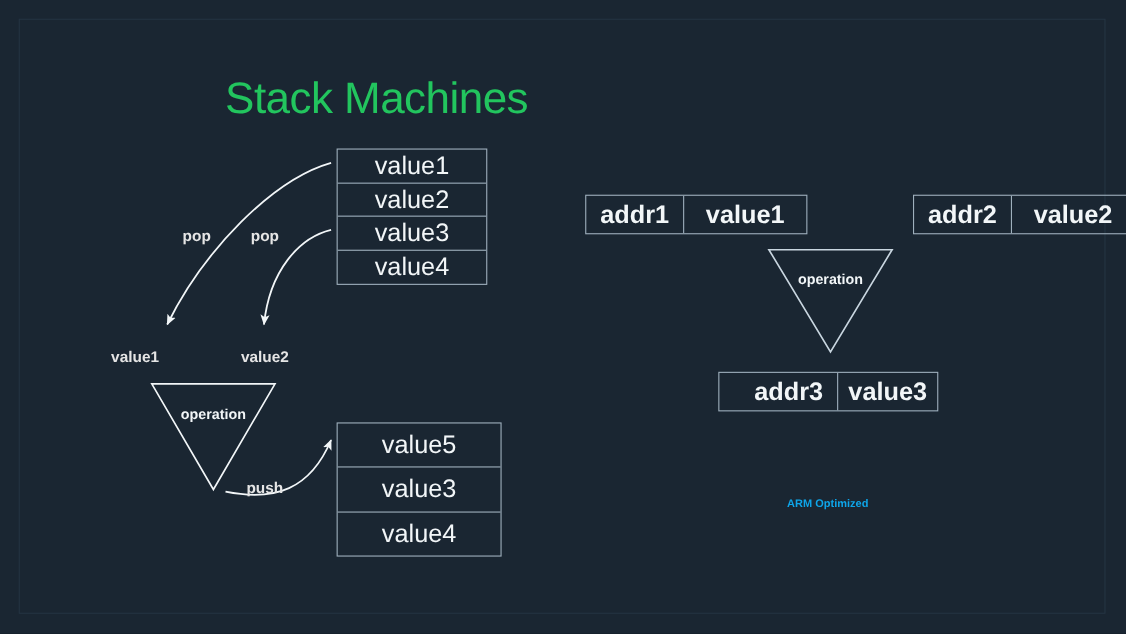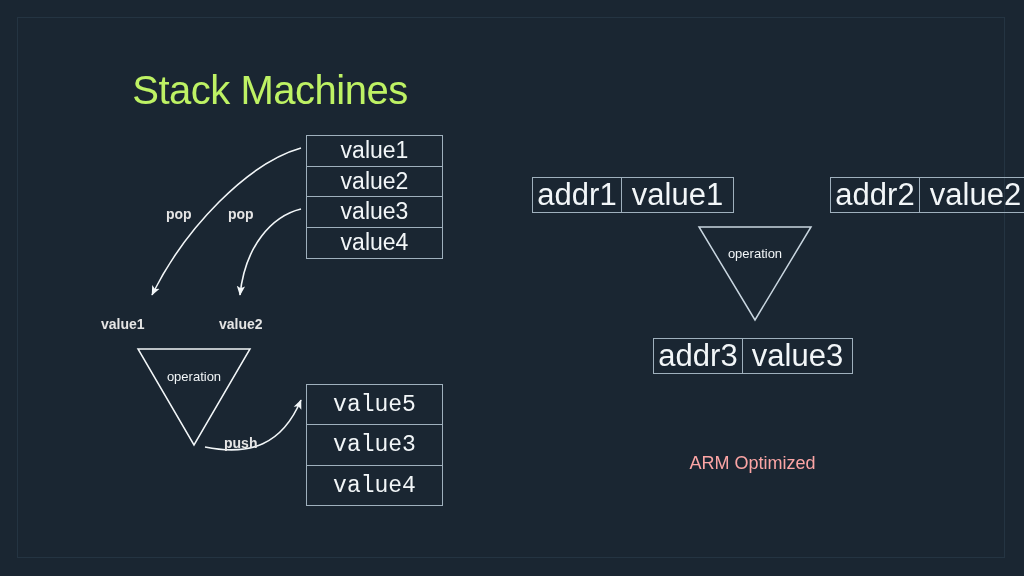--- a/index.html
+++ b/index.html
@@ -24,26 +24,26 @@
     top: 17px;
     width: 988px;
     height: 541px;
     border: 1px solid #243442;
     box-sizing: border-box;
     pointer-events: none;
   }
 
   .title {
     position: absolute;
-    color: #bef264;
+    color: #22c55e;
     font-size: 40px;
     font-weight: 400;
     letter-spacing: -0.5px;
     white-space: nowrap;
-    text-align: center;
+    text-align: right;
   }
   #title-stack  { left: 60px;  top: 68px;  width: 420px; }
   #title-reg    { left: 545px; top: 68px;  width: 420px; }
 
   
   .stack {
     position: absolute;
     border: 1px solid #9fb0bd;
     box-sizing: border-box;
     background: transparent;
@@ -59,61 +59,62 @@
     letter-spacing: 0px;
   }
   .stack .cell:last-child { border-bottom: none; }
 
   #stack-top {
     left: 306px; top: 135px; width: 137px; height: 124px;
   }
   #stack-top .cell { height: 30.5px; }
 
   #stack-bottom {
-    left: 306px; top: 384px; width: 137px; height: 122px; font-family: Liberation Mono, monospace;
+    left: 306px; top: 384px; width: 150px; height: 122px;
   }
   #stack-bottom .cell { height: 40.3px; }
 
   
   .regbox {
     position: absolute;
     border: 1px solid #9fb0bd;
     box-sizing: border-box;
     display: flex;
     align-items: stretch;
   }
   .regbox .seg {
     display: flex;
     align-items: center;
     justify-content: center;
     color: #f2f6f8;
-    font-size: 31px;
+    font-size: 23px;
+    font-weight: bold;
   }
   .regbox .seg.addr {
     border-right: 1px solid #9fb0bd;
   }
   #reg1 { left: 532px; top: 177px; width: 202px; height: 36px; }
   #reg1 .addr { width: 88px; }
   #reg1 .val  { flex: 1; }
   #reg2 { left: 830px; top: 177px; width: 202px; height: 36px; }
   #reg2 .addr { width: 88px; }
   #reg2 .val  { flex: 1; }
-  #reg3 { left: 653px; top: 338px; width: 200px; height: 36px; }
+  #reg3 { left: 653px; top: 338px; width: 200px; height: 36px; padding-left: 19px; }
   #reg3 .addr { width: 88px; }
   #reg3 .val  { flex: 1; }
 
   
   .op-wrap { position: absolute; }
   .op-wrap .op-label {
     position: absolute;
     left: 0; width: 100%;
     text-align: center;
     color: #f2f6f8;
     font-size: 13px;
-    font-weight: normal;
+    font-weight: bold;
     pointer-events: none;
   }
   #op-left  { left: 138px; top: 349px; width: 112px; height: 96px; }
   #op-left .op-label  { top: 20px; }
   #op-right { left: 699px; top: 227px; width: 112px; height: 94px; }
   #op-right .op-label { top: 19px; }
 
   
   .small-label {
     position: absolute;
@@ -125,23 +126,23 @@
   #lbl-value1 { left: 101px; top: 316px; }
   #lbl-value2 { left: 219px; top: 316px; }
   #lbl-pop1   { left: 166px; top: 206px; }
   #lbl-pop2   { left: 228px; top: 206px; }
   #lbl-push   { left: 224px; top: 435px; }
 
   #arm-note {
     position: absolute;
     left: 600px; top: 453px; width: 305px;
     text-align: center;
-    color: #fca5a5;
-    font-size: 18px;
-    font-weight: normal;
+    color: #0ea5e9;
+    font-size: 10px;
+    font-weight: bold;
     white-space: nowrap;
   }
 
   svg.overlay {
     position: absolute;
     left: 0; top: 0;
     width: 1024px; height: 576px;
     pointer-events: none;
   }
 </style>

